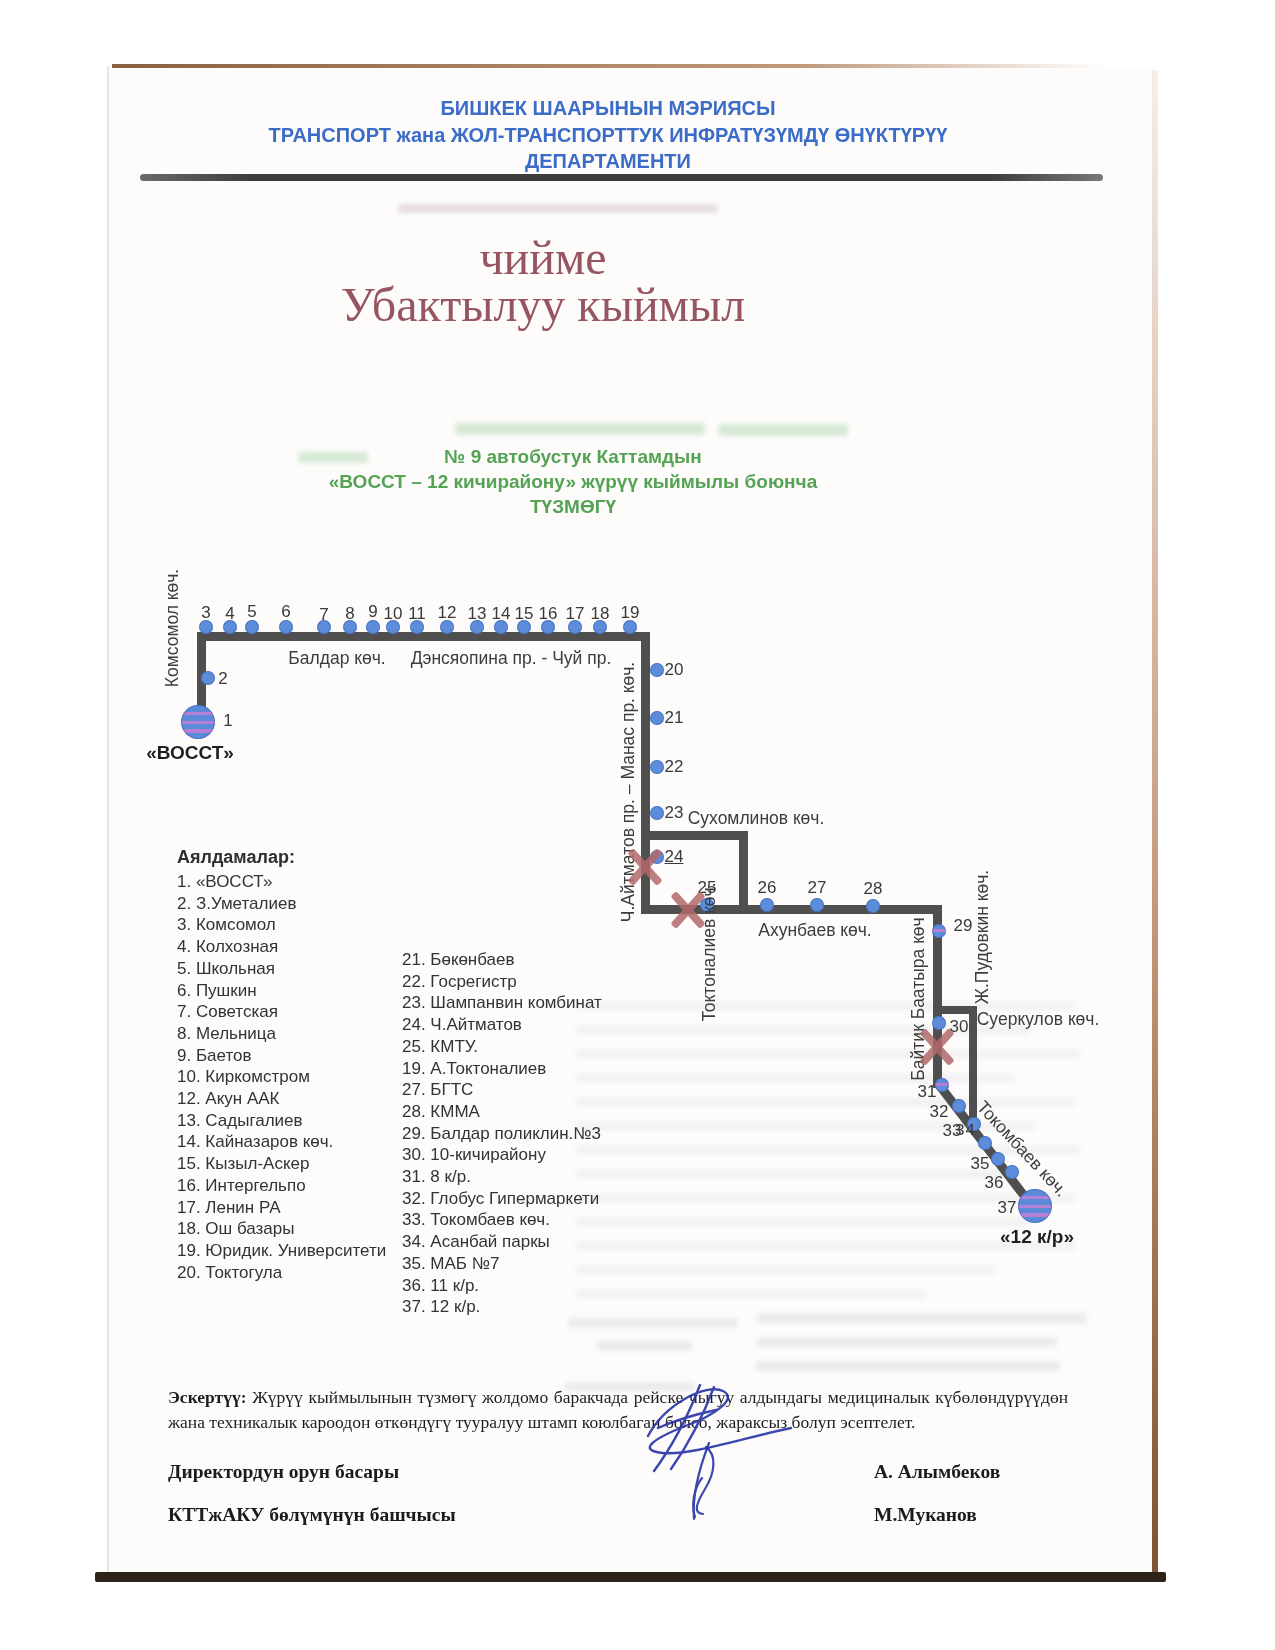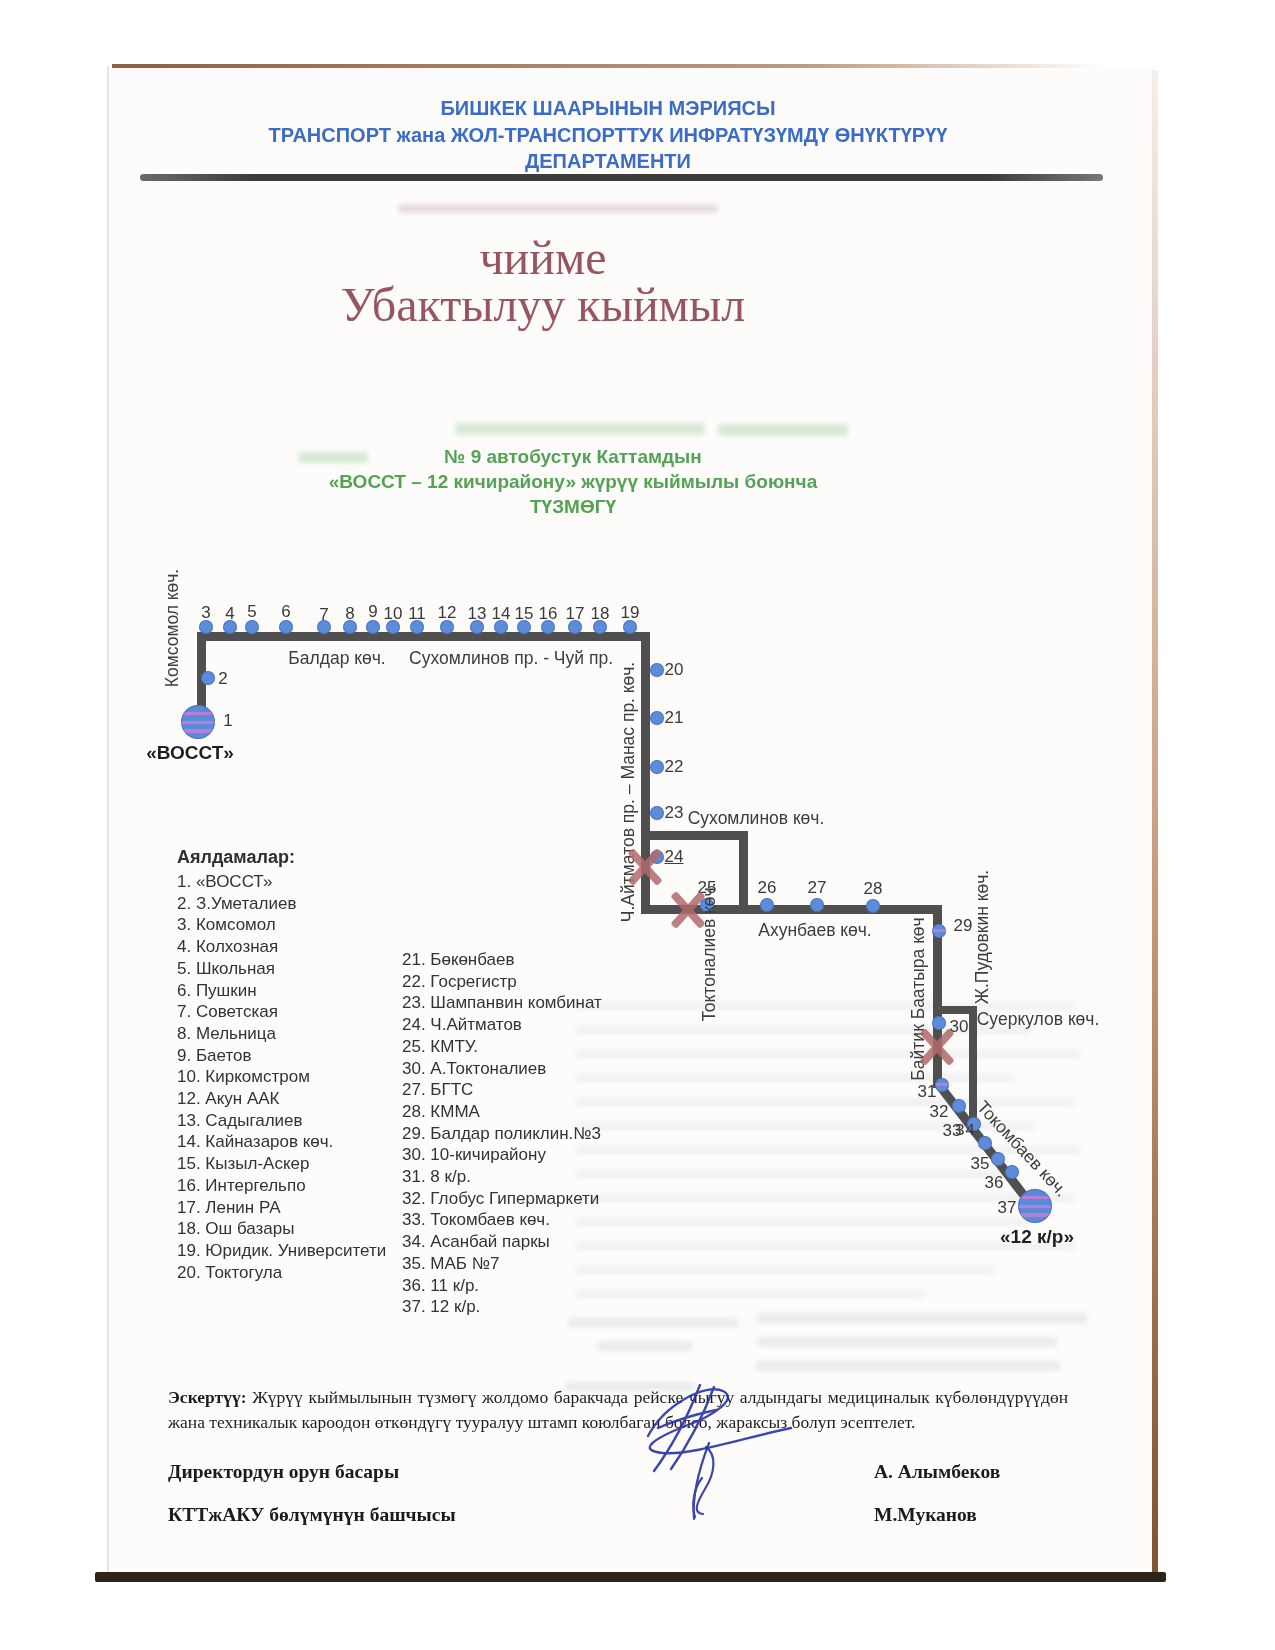--- a/index.html
+++ b/index.html
@@ -197,21 +197,21 @@
       <div class="stop-num" style="left: 965px; top: 1130px; font-family: Liberation Mono, monospace;">34</div>
       <div class="dot" style="left: 991px; top: 1152px; width: 14px; height: 14px;"></div>
       <div class="stop-num" style="left: 980px; top: 1164px;">35</div>
       <div class="dot" style="left: 1005px; top: 1165px; width: 14px; height: 14px;"></div>
       <div class="stop-num" style="left: 994px; top: 1183px;">36</div>
       <div class="dot terminal" style="left: 1018px; top: 1189px; width: 34px; height: 34px;"></div>
       <div class="stop-num" style="left: 1007px; top: 1208px;">37</div>
       <div class="terminal-label" style="left: 1037px; top: 1237px;">«12 к/р»</div>
       <div class="street-label" style="left: 172px; top: 628px; transform: translate(-50%, -50%) rotate(-90deg);">Комсомол көч.</div>
       <div class="street-label" style="left: 337px; top: 658px; transform: translate(-50%, -50%) rotate(0deg);">Балдар көч.</div>
-      <div class="street-label" style="left: 511px; top: 658px; transform: translate(-50%, -50%) rotate(0deg);">Сухомлинов пр. - Чуй пр.</div>
+      <div class="street-label" style="left: 511px; top: 658px; transform: translate(-50%, -50%) rotate(0deg);">Дэнсяопина пр. - Чуй пр.</div>
       <div class="street-label" style="left: 628px; top: 792px; transform: translate(-50%, -50%) rotate(-90deg);">Ч.Айтматов пр. – Манас пр. көч.</div>
       <div class="street-label" style="left: 756px; top: 818px; transform: translate(-50%, -50%) rotate(0deg);">Сухомлинов көч.</div>
       <div class="street-label" style="left: 709px; top: 952px; transform: translate(-50%, -50%) rotate(-90deg);">Токтоналиев көч.</div>
       <div class="street-label" style="left: 815px; top: 930px; transform: translate(-50%, -50%) rotate(0deg);">Ахунбаев көч.</div>
       <div class="street-label" style="left: 918px; top: 999px; transform: translate(-50%, -50%) rotate(-90deg);">Байтик Баатыра көч</div>
       <div class="street-label" style="left: 982px; top: 937px; transform: translate(-50%, -50%) rotate(-90deg);">Ж.Пудовкин көч.</div>
       <div class="street-label" style="left: 1038px; top: 1019px; transform: translate(-50%, -50%) rotate(0deg);">Суеркулов көч.</div>
       <div class="street-label" style="left: 1022px; top: 1149px; transform: translate(-50%, -50%) rotate(47deg);">Токомбаев көч.</div>
       <div class="xmark" style="left: 645px; top: 867px;"></div>
       <div class="xmark" style="left: 688px; top: 910px;"></div>
@@ -239,21 +239,21 @@
       <div>18. Ош базары</div>
       <div>19. Юридик. Университети</div>
       <div>20. Токтогула</div>
     </div>
   <div class="list-col right">
       <div>21. Бөкөнбаев</div>
       <div>22. Госрегистр</div>
       <div>23. Шампанвин комбинат</div>
       <div>24. Ч.Айтматов</div>
       <div>25. КМТУ.</div>
-      <div>30. А.Токтоналиев</div>
+      <div>19. А.Токтоналиев</div>
       <div>27. БГТС</div>
       <div>28. КММА</div>
       <div>29. Балдар поликлин.№3</div>
       <div>30. 10-кичирайону</div>
       <div>31. 8 к/р.</div>
       <div>32. Глобус Гипермаркети</div>
       <div>33. Токомбаев көч.</div>
       <div>34. Асанбай паркы</div>
       <div>35. МАБ №7</div>
       <div>36. 11 к/р.</div>

